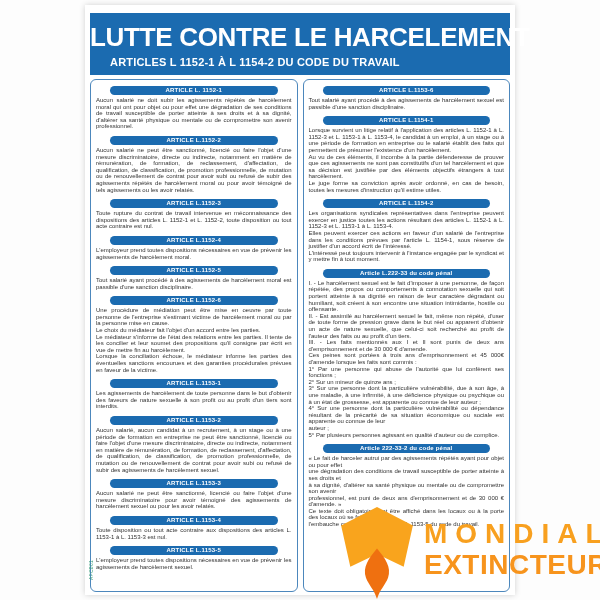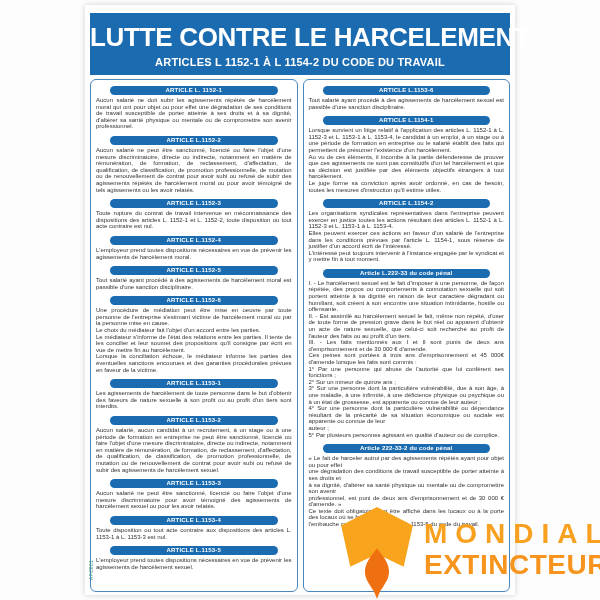--- a/index.html
+++ b/index.html
@@ -7,24 +7,24 @@
     width:600px;height:600px;position:relative;overflow:hidden;
     background:#fdfdfd;
     font-family:"Liberation Sans","DejaVu Sans",sans-serif;
   }
   .poster{
     position:absolute;left:85px;top:5px;width:430px;height:590px;
     background:#ffffff;box-shadow:0 0 6px rgba(0,0,0,.18);
   }
   .hdr{
     position:absolute;left:5px;right:5px;top:8px;height:62px;
-    background:#1B6BB0;color:#fff;text-align:center;
+    background:#1B6BB0;color:#fff;text-align:left;
   }
   .title{font-size:26px;font-weight:bold;letter-spacing:-.3px;margin-top:9px;white-space:nowrap;}
-  .subtitle{font-size:11px;font-weight:bold;margin-top:3px;letter-spacing:.2px;}
+  .subtitle{font-size:11px;font-weight:bold;margin-top:3px;letter-spacing:.2px;padding-left:20px;}
   .cols{
     position:absolute;left:5px;right:5px;top:74px;bottom:3px;
     display:flex;gap:5px;
   }
   .col{
     flex:1;border:1px solid #4C87BC;border-radius:6px;
     padding:5px 5px;overflow:hidden;background:#fff;
   }
   .sec{margin-top:6px;}
   .sec:first-child{margin-top:1px;}

